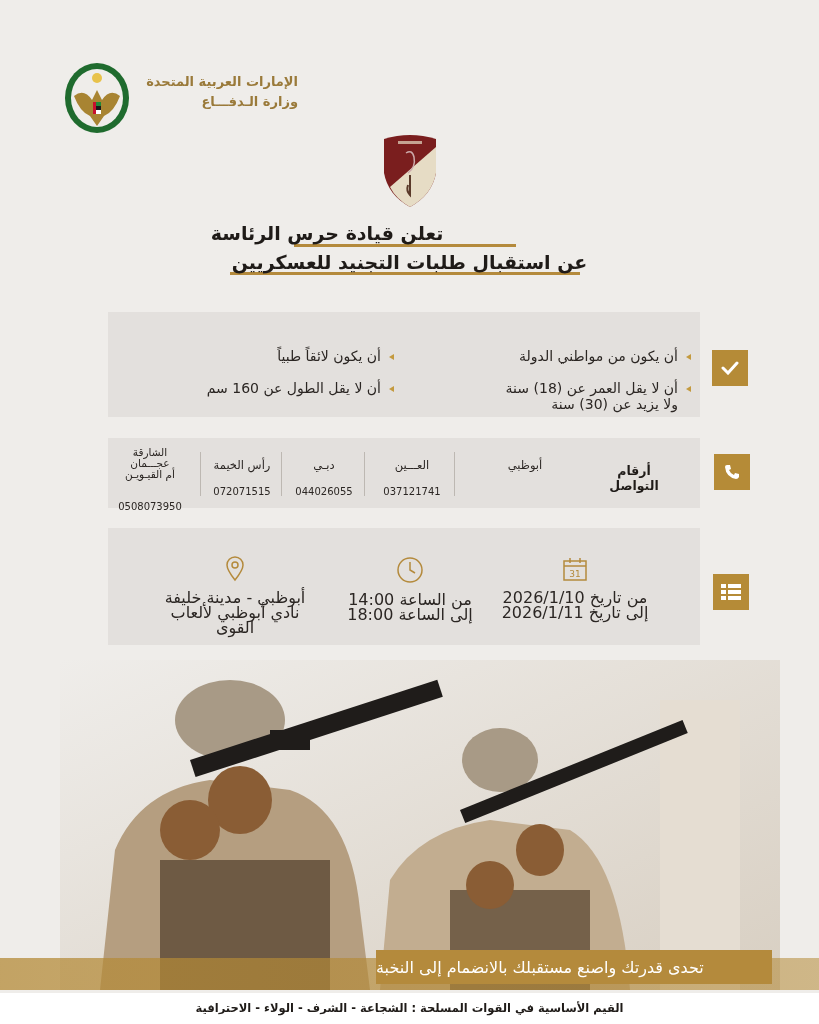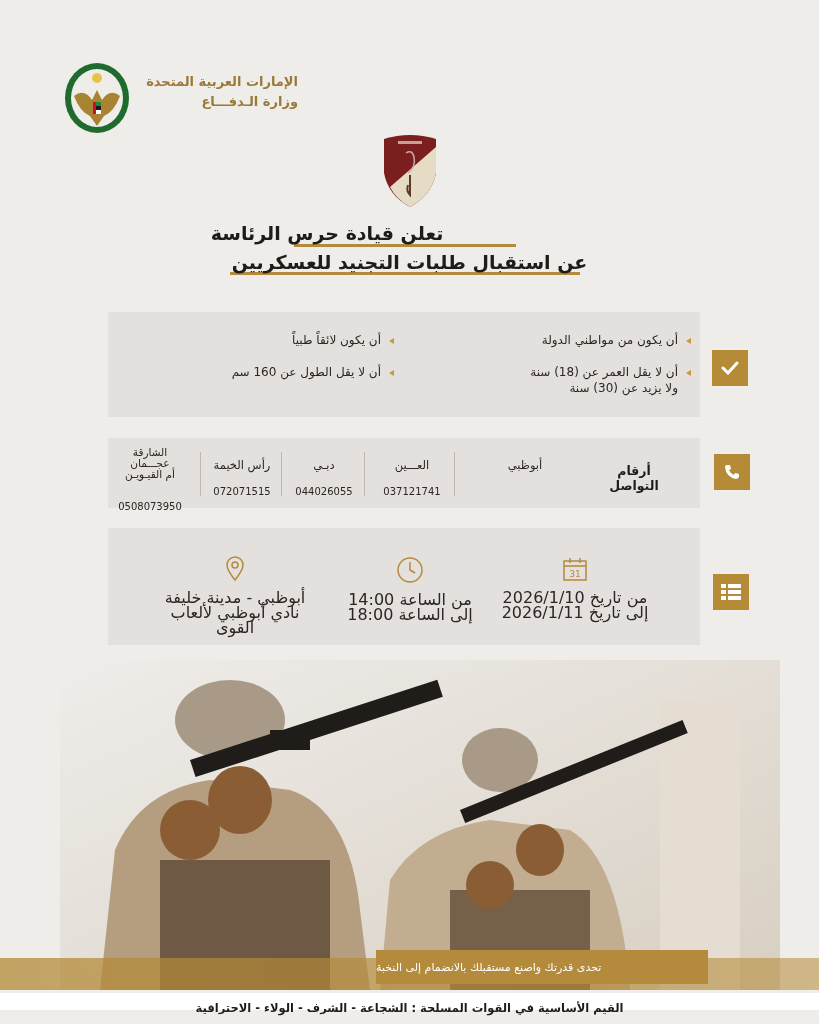--- a/index.html
+++ b/index.html
@@ -48,22 +48,22 @@
   .side-icon {
     width: 36px; height: 36px; background: #b58b37;
     display: flex; align-items: center; justify-content: center;
   }
   .icon-req { left: 712px; top: 350px; }
   .icon-contact { left: 714px; top: 454px; }
   .icon-event { left: 713px; top: 574px; }
 
   
   .req-item {
-    position: absolute; font-size: 12px; line-height: 16px; color: #2b2623;
-    text-align: right; direction: rtl;
+    position: absolute; font-size: 14px; line-height: 16px; color: #2b2623;
+    text-align: right; direction: rtl; margin-top: 16px;
   }
   .req-item .bullet {
     display: inline-block; width: 0; height: 0;
     border-top: 3px solid transparent; border-bottom: 3px solid transparent;
     border-right: 5px solid #c49a3e; margin-left: 8px; vertical-align: middle;
   }
   .req1 { right: 128px; top: 332px; }
   .req2 { right: 128px; top: 364px; }
   .req3 { right: 425px; top: 332px; }
   .req4 { right: 425px; top: 364px; }
@@ -86,27 +86,27 @@
   .event-col .txt { font-size: 16px; line-height: 15px; color: #2b2623; }
   .ev-icon { display: block; margin: 0 auto 8px auto; }
 
   
   .photo { left: 60px; top: 660px; width: 720px; height: 330px; overflow: hidden; }
 
   
   .band { left: 0; top: 958px; width: 819px; height: 32px;
     background: linear-gradient(to left, rgba(180,138,55,0.55), rgba(180,138,55,0.75)); }
   .slogan-box {
-    left: 376px; top: 950px; width: 332px; height: 34px; background: #b48a3c;
-    color: #fff; font-size: 11px; display: flex; align-items: center;
-    justify-content: flex-end; padding-right: 29px;
+    left: 376px; top: 950px; width: 396px; height: 34px; background: #b48a3c;
+    color: #fff; font-size: 16px; display: flex; align-items: center;
+    justify-content: flex-end; padding-right: 52px;
   }
 
   .footer {
-    left: 0; top: 993px; width: 819px; height: 17px; background: #ffffff;
+    left: 0; top: 993px; width: 819px; height: 31px; background: #ffffff;
     text-align: center; font-size: 11.5px; font-weight: bold; color: #1f1b18; line-height: 30px;
   }
 </style>
 </head>
 <body>
 
 <div class="abs mod-logo">
   <svg width="70" height="76" viewBox="0 0 70 76">
     <ellipse cx="35" cy="38" rx="32" ry="35" fill="#1f6b2e"></ellipse>
     <ellipse cx="35" cy="38" rx="26" ry="29" fill="#efedea"></ellipse>

